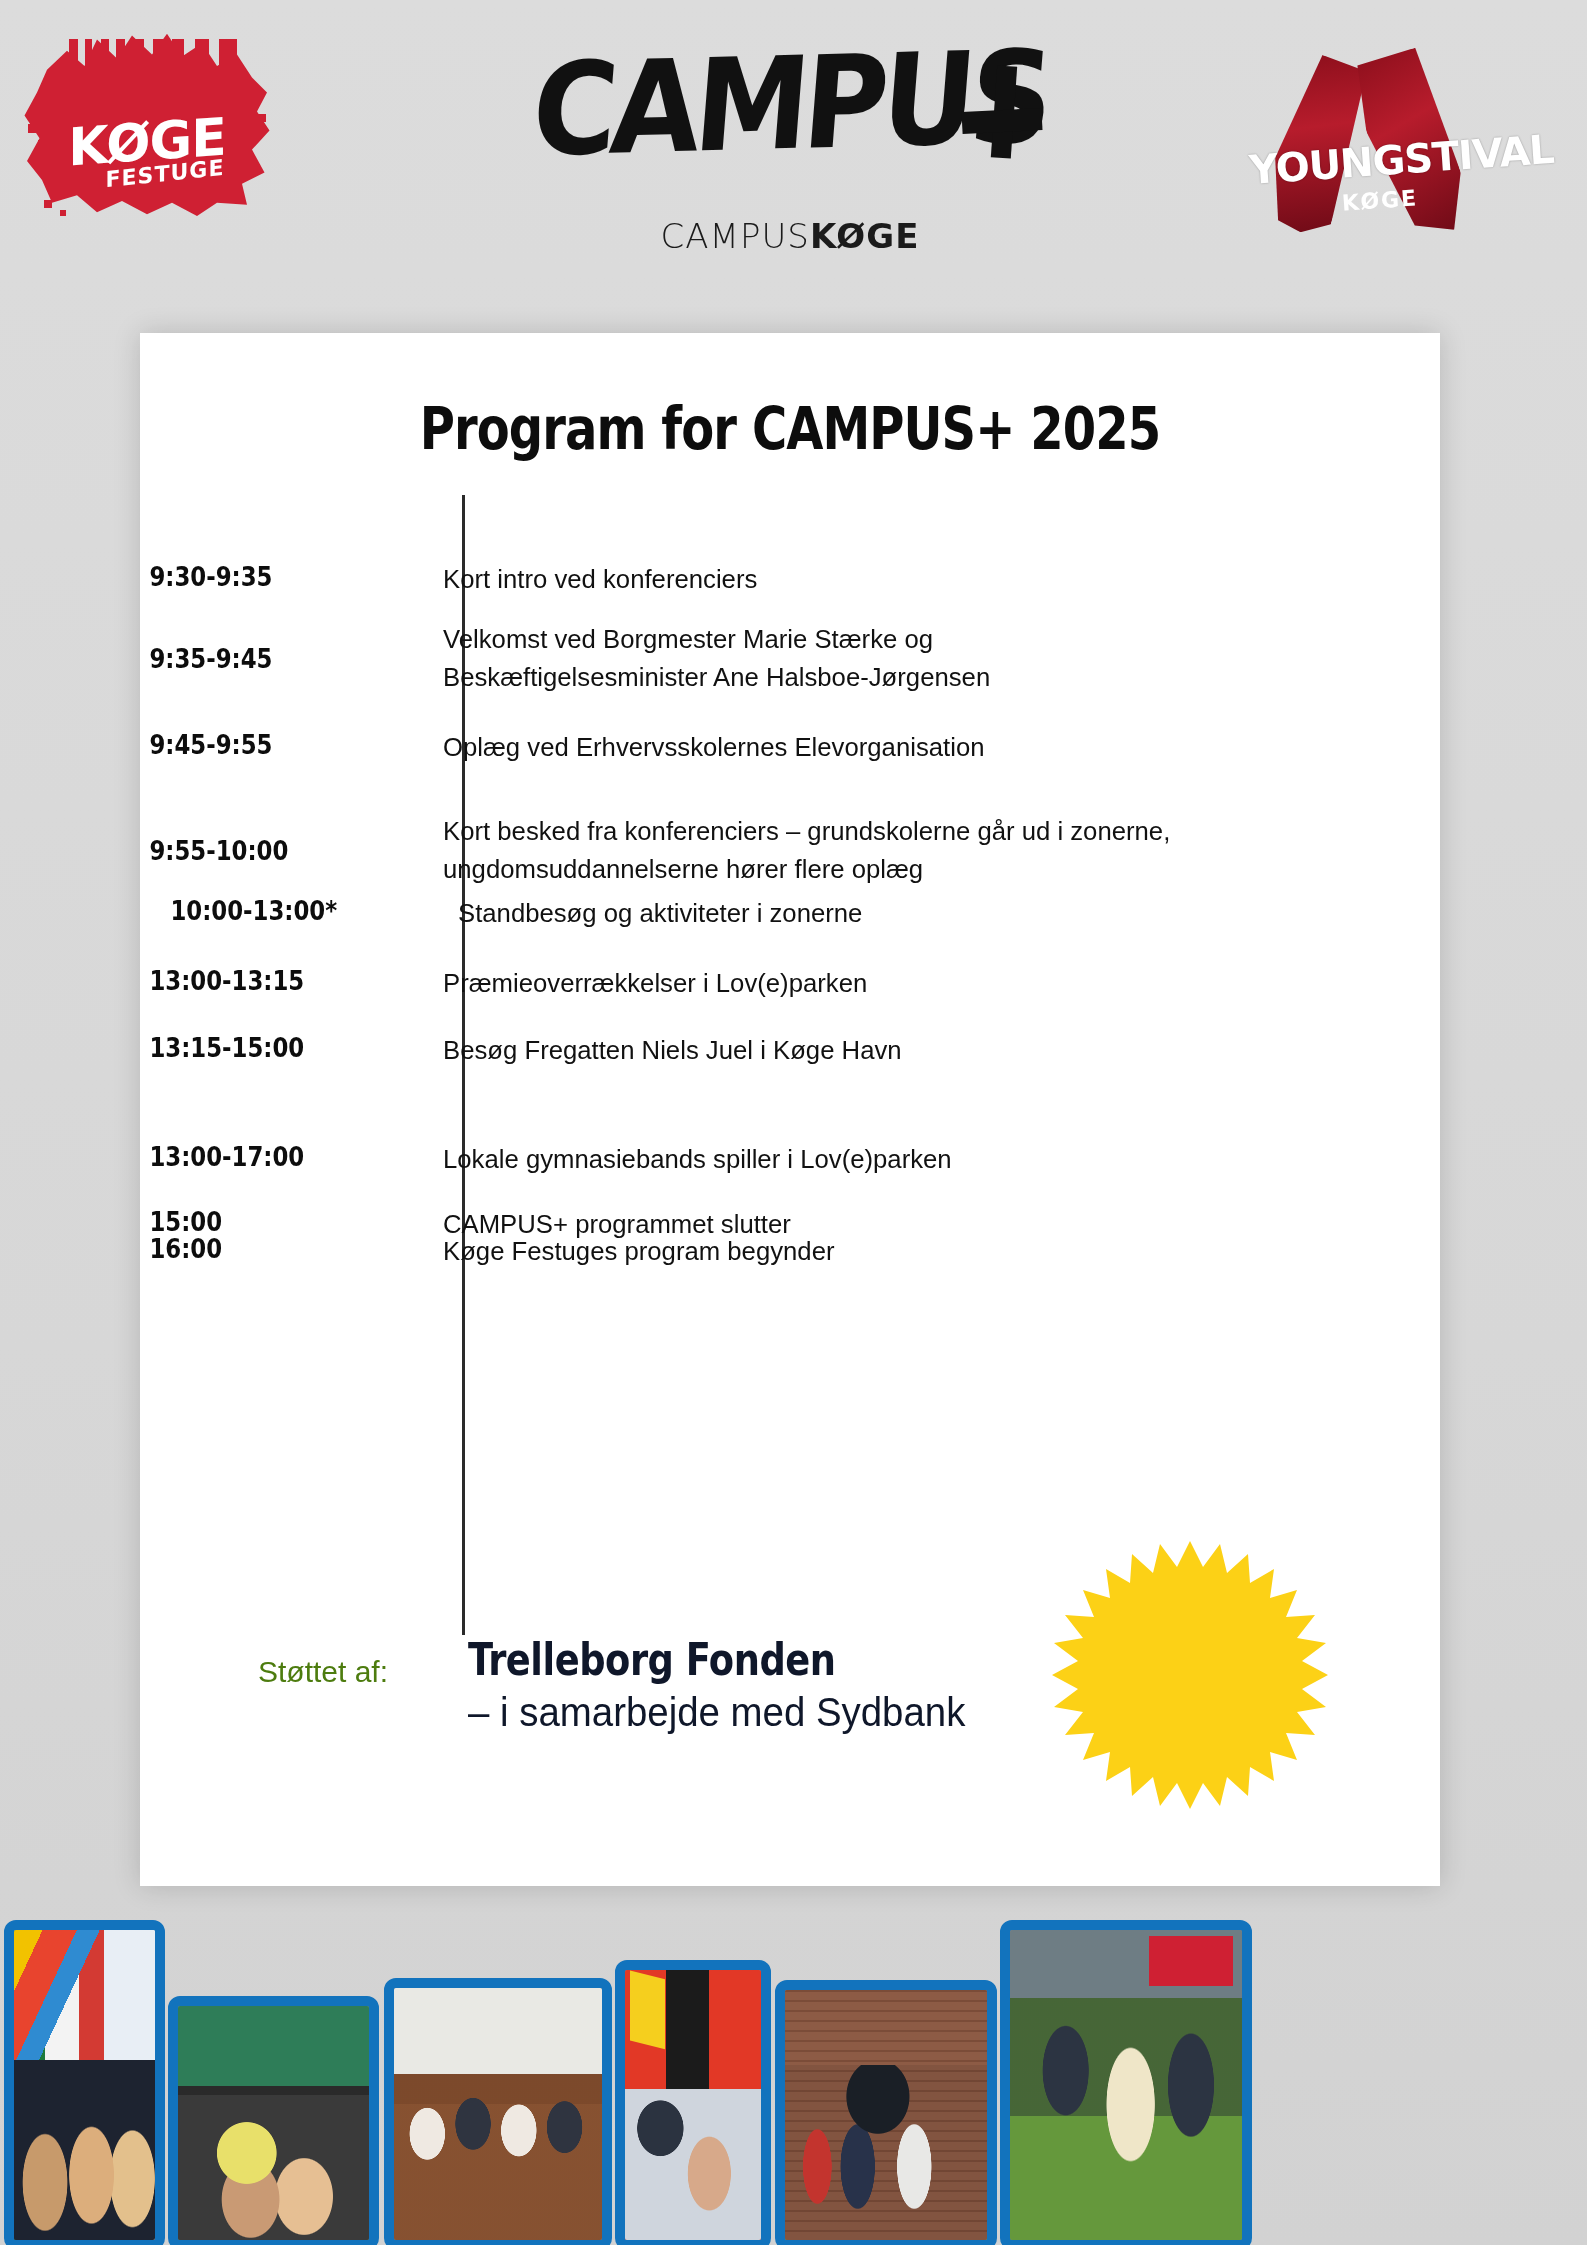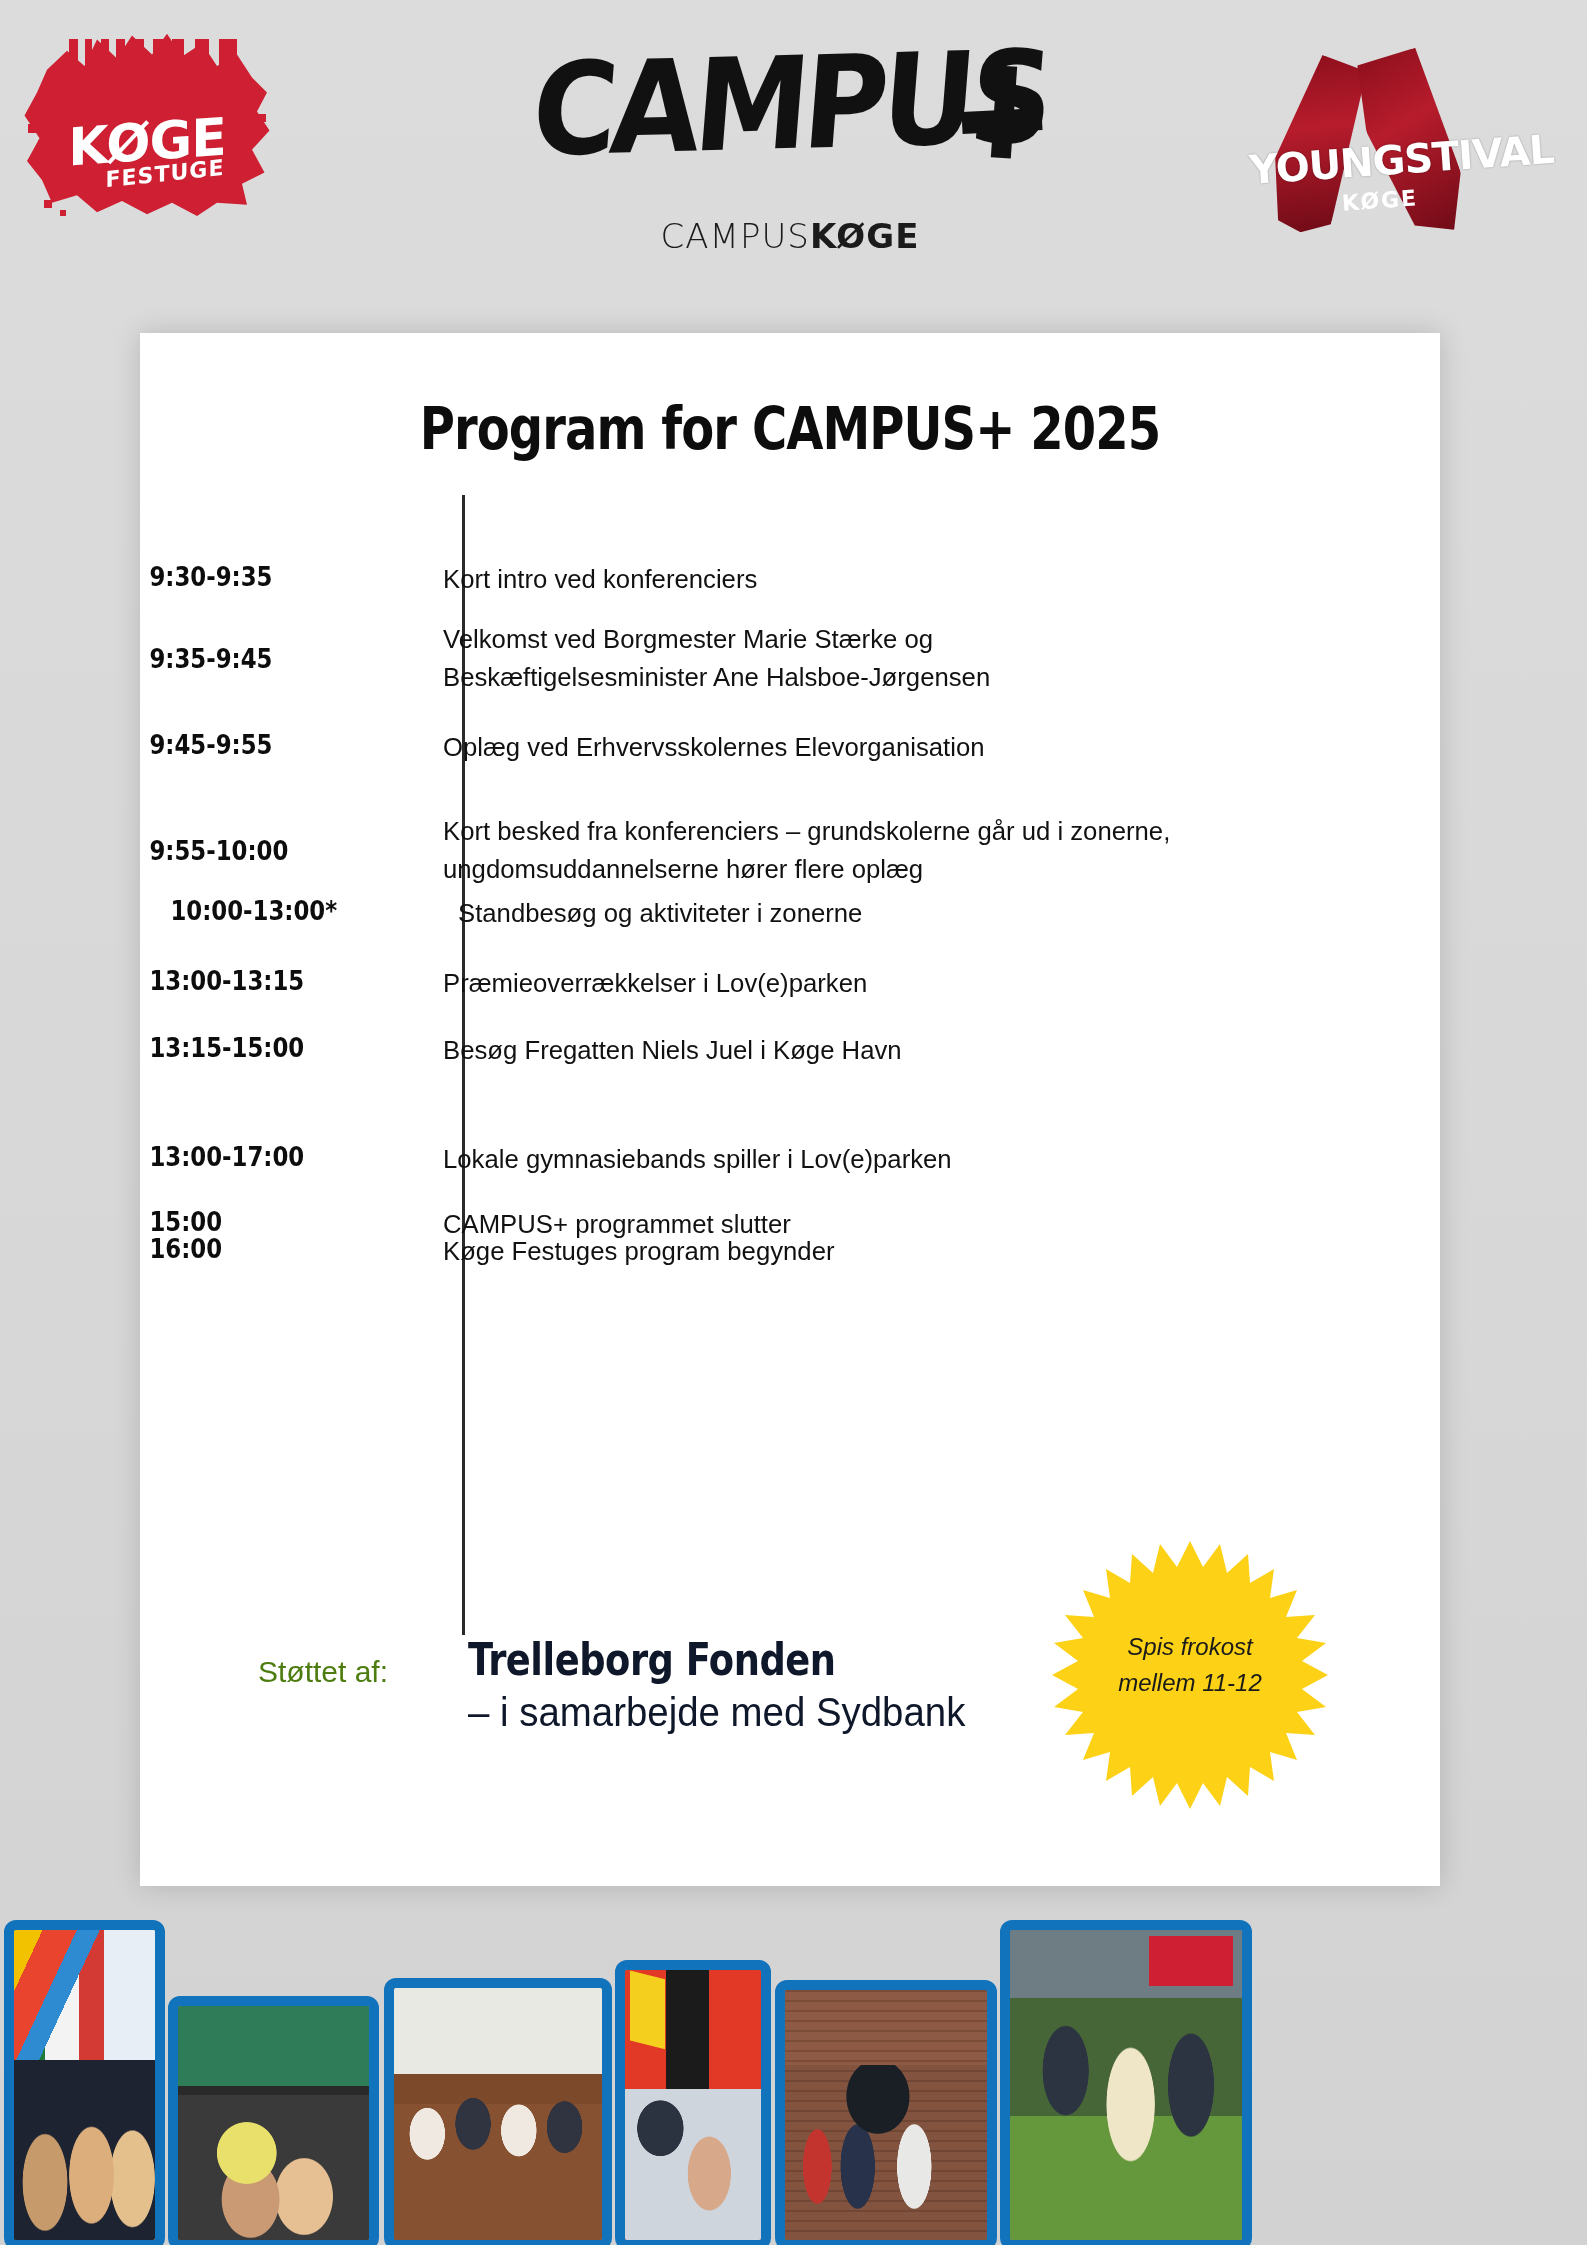--- a/index.html
+++ b/index.html
@@ -504,24 +504,20 @@
 
   <div class="burst">
     <svg viewBox="0 0 276 276" xmlns="http://www.w3.org/2000/svg" aria-hidden="true">
       <polygon fill="#fcd116" points="
         138,4 151,30 168,7 175,36 196,17 198,46 222,32 218,61 245,53 234,80 263,78 245,101 274,106 250,124
         276,138 250,152 274,170 245,175 263,198 234,196 245,223 218,215 222,244 198,230 196,259 175,240
         168,269 151,246 138,272 125,246 108,269 101,240 80,259 78,230 54,244 58,215 31,223 42,196 13,198
         31,175 2,170 26,152 0,138 26,124 2,106 31,101 13,78 42,80 31,53 58,61 54,32 78,46 80,17 101,36
         108,7 125,30"></polygon>
     </svg>
-    <div class="burst-text">
-      <div>Spis frokost</div>
-      <div>mellem 11-12</div>
-    </div>
   </div>
 
   <div class="photos">
     <div class="photo p1">
         <div class="img"></div>
       </div>
     <div class="photo p2">
         <div class="img"></div>
       </div>
     <div class="photo p3">

